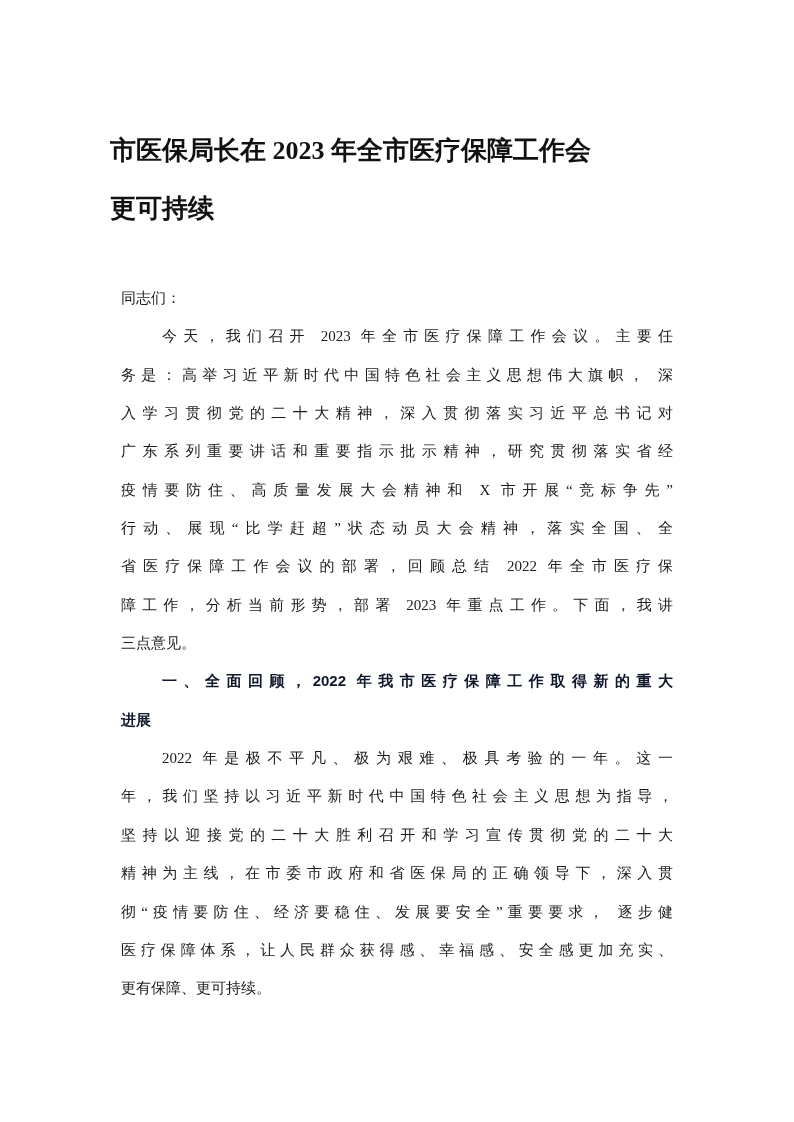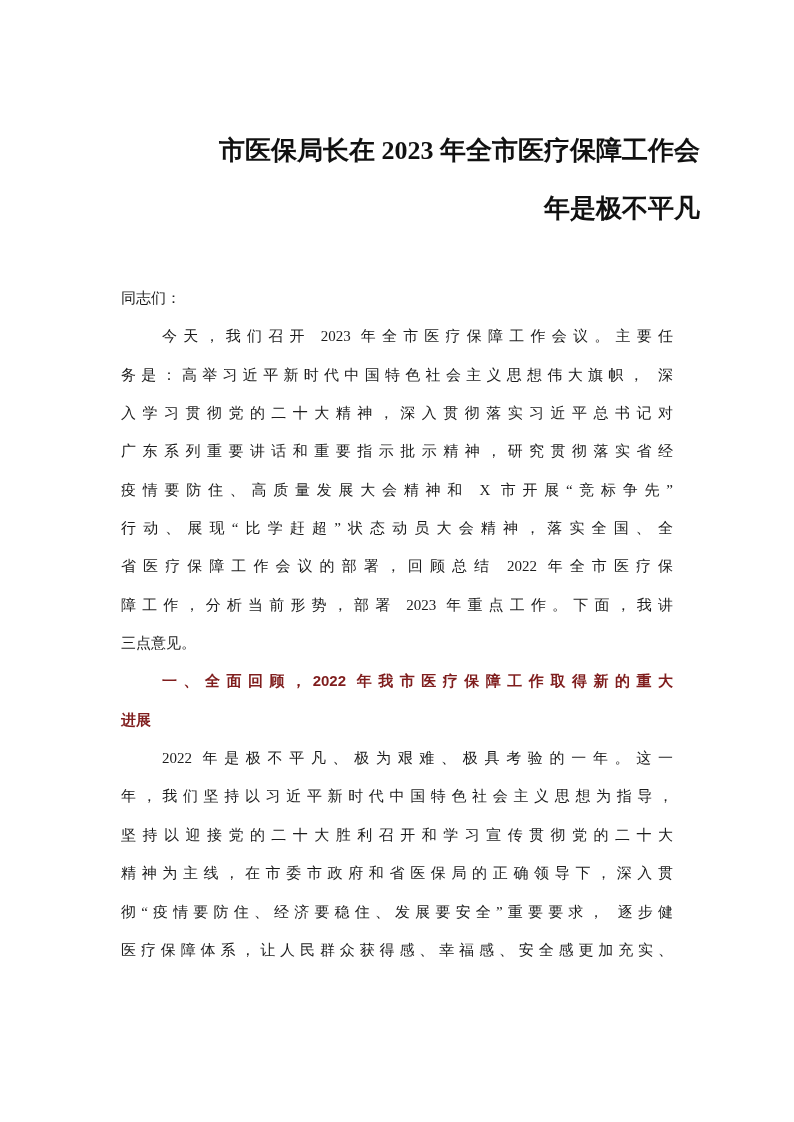--- a/index.html
+++ b/index.html
@@ -11,27 +11,27 @@
     position: relative;
     width: 794px;
     height: 1122px;
     background: #ffffff;
     overflow: hidden;
     font-family: "Liberation Serif", serif;
   }
   .doc-title {
     position: absolute;
     top: 122px;
-    left: 126px;
+    left: 110px;
     width: 574px;
     margin: 0;
     font-size: 26px;
     font-weight: bold;
     color: #111111;
-    text-align: right;
+    text-align: left;
     line-height: 57.5px;
     font-family: "Liberation Serif", serif;
   }
   .doc-body {
     position: absolute;
     top: 279px;
     left: 121px;
     width: 552px;
     color: #1c1c1c;
   }
@@ -46,31 +46,31 @@
     text-align: justify;
     text-align-last: justify;
     text-justify: inter-character;
   }
   .indent {
     padding-left: 41px;
   }
   .heading {
     font-family: "Liberation Sans", sans-serif;
     font-weight: bold;
-    color: #7f1d1d;
+    color: #0f172a;
   }
 </style>
 </head>
 <body>
 
 <div class="page">
 
   <h1 class="doc-title">
     <div>市医保局长在 2023 年全市医疗保障工作会</div>
-    <div>年是极不平凡</div>
+    <div>更可持续</div>
   </h1>
 
   <div class="doc-body">
     <div class="line">同志们：</div>
     <div class="line j indent">今天，我们召开 2023 年全市医疗保障工作会议。主要任</div>
     <div class="line j">务是：高举习近平新时代中国特色社会主义思想伟大旗帜， 深</div>
     <div class="line j">入学习贯彻党的二十大精神，深入贯彻落实习近平总书记对</div>
     <div class="line j">广东系列重要讲话和重要指示批示精神，研究贯彻落实省经</div>
     <div class="line j">疫情要防住、高质量发展大会精神和 X 市开展“竞标争先”</div>
     <div class="line j">行动、展现“比学赶超”状态动员大会精神，落实全国、全</div>
@@ -78,15 +78,16 @@
     <div class="line j">障工作，分析当前形势，部署 2023 年重点工作。下面，我讲</div>
     <div class="line">三点意见。</div>
     <div class="line j indent heading">一、全面回顾，2022 年我市医疗保障工作取得新的重大</div>
     <div class="line heading">进展</div>
     <div class="line j indent">2022 年是极不平凡、极为艰难、极具考验的一年。这一</div>
     <div class="line j">年，我们坚持以习近平新时代中国特色社会主义思想为指导，</div>
     <div class="line j">坚持以迎接党的二十大胜利召开和学习宣传贯彻党的二十大</div>
     <div class="line j">精神为主线，在市委市政府和省医保局的正确领导下，深入贯</div>
     <div class="line j">彻“疫情要防住、经济要稳住、发展要安全”重要要求， 逐步健</div>
     <div class="line j">医疗保障体系，让人民群众获得感、幸福感、安全感更加充实、</div>
+    <div class="line">更有保障、更可持续。</div>
   </div>
 
 </div>
 
 </body></html>

